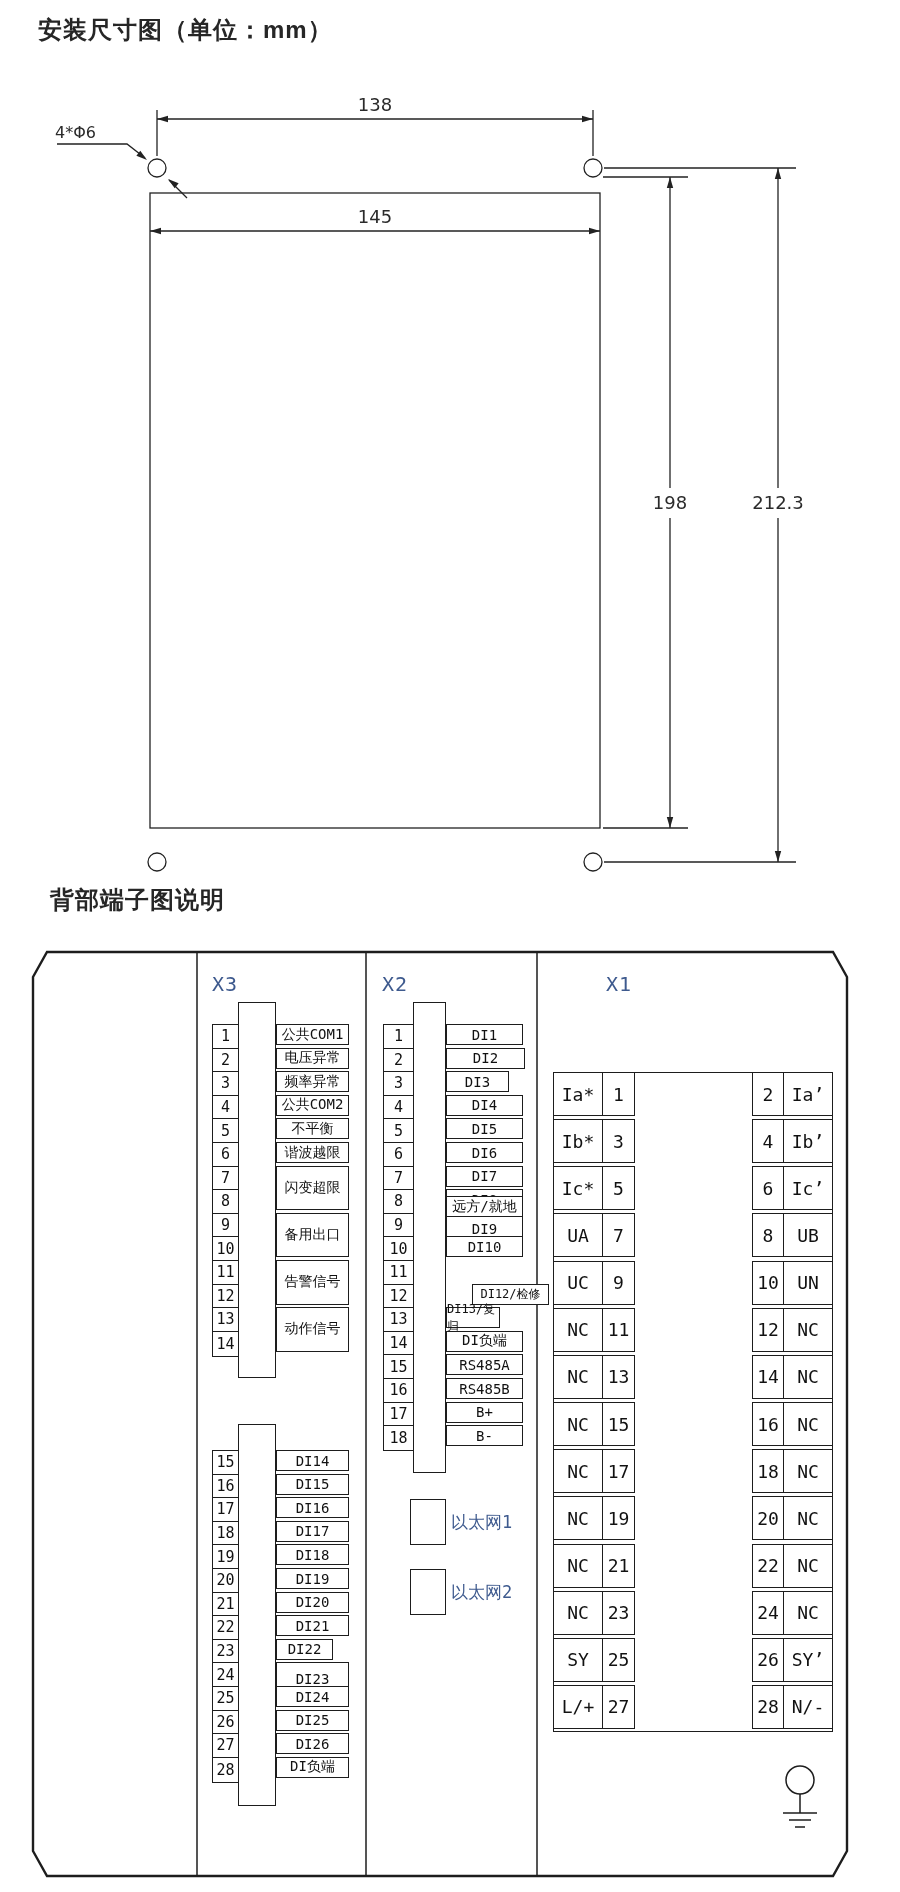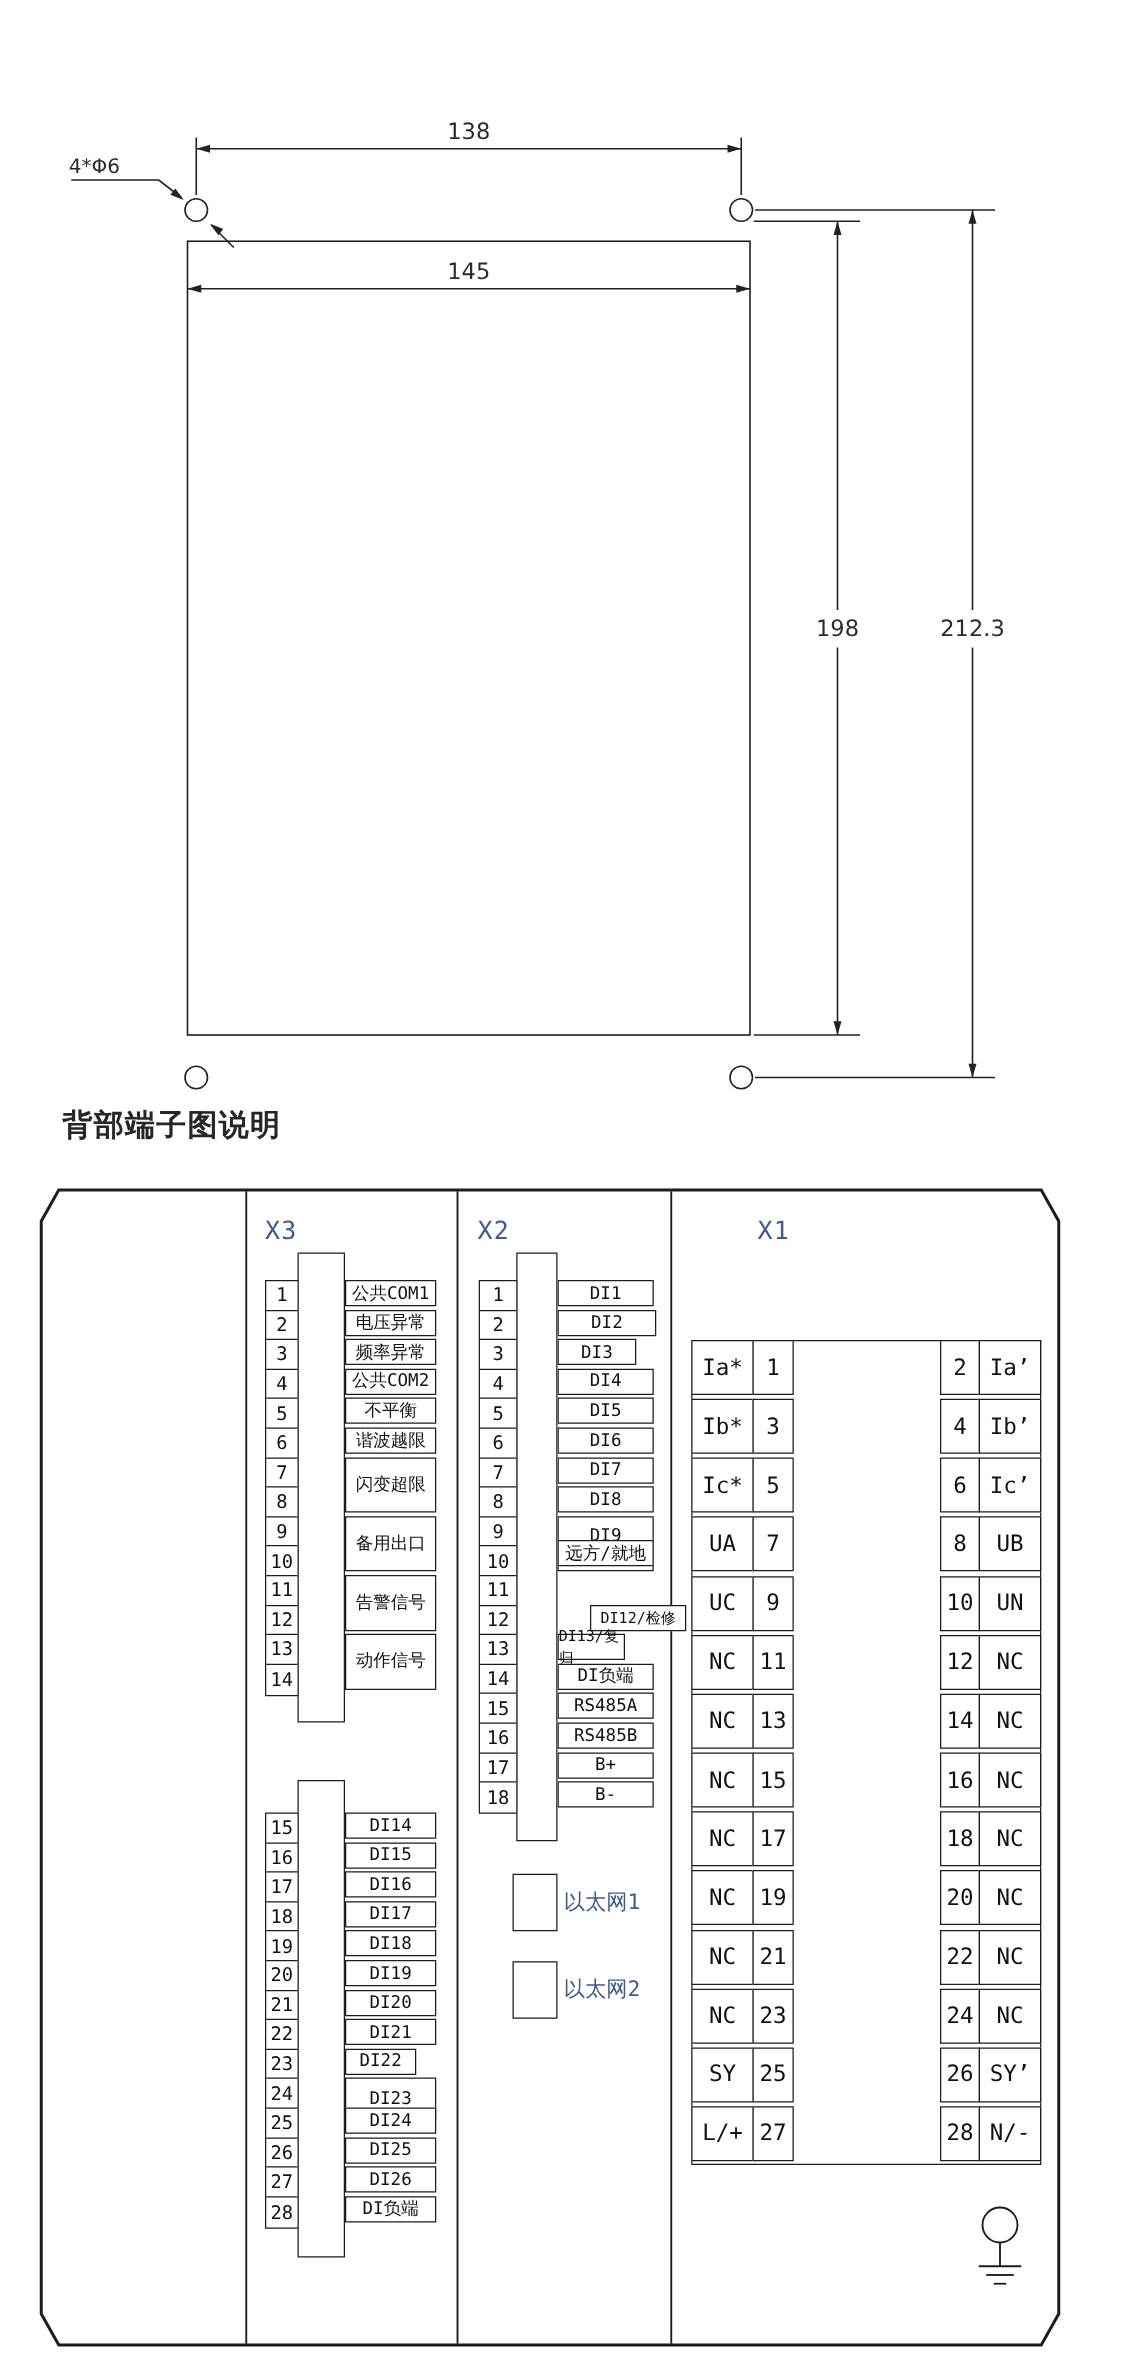--- a/index.html
+++ b/index.html
@@ -86,20 +86,21 @@
       <g stroke-width="1.5">
         <circle cx="800" cy="1780" r="14"></circle>
         <line x1="800" y1="1794" x2="800" y2="1813"></line>
         <line x1="783" y1="1813" x2="817" y2="1813"></line>
         <line x1="789" y1="1820" x2="811" y2="1820"></line>
         <line x1="795" y1="1827" x2="805" y2="1827"></line>
       </g>
     </g>
   </svg>
 
+  <div class="abs title" style="left:38px;top:14px">安装尺寸图（单位：mm）</div>
   <div class="abs title" style="left:50px;top:884px">背部端子图说明</div>
 
   <div class="abs xlabel" style="left:212px;top:972px">X3</div>
   <div class="abs xlabel" style="left:382px;top:972px">X2</div>
   <div class="abs xlabel" style="left:606px;top:972px">X1</div>
 
   <div class="abs ethbox" style="left:410px;top:1499px;width:36px;height:46px"></div>
   <div class="abs ethlabel" style="left:451px;top:1499px;height:46px">以太网1</div>
   <div class="abs ethbox" style="left:410px;top:1569px;width:36px;height:46px"></div>
   <div class="abs ethlabel" style="left:451px;top:1569px;height:46px">以太网2</div>
@@ -186,21 +187,21 @@
     <div class="cell lcell" style="position: absolute; left: 446px; top: 1024px; width: 77px; height: 21px;">DI1</div>
     <div class="cell lcell" style="position: absolute; left: 446px; top: 1047.6px; width: 79px; height: 21px;">DI2</div>
     <div class="cell lcell" style="position: absolute; left: 446px; top: 1071.2px; width: 63px; height: 21px;">DI3</div>
     <div class="cell lcell" style="position: absolute; left: 446px; top: 1094.8px; width: 77px; height: 21px;">DI4</div>
     <div class="cell lcell" style="position: absolute; left: 446px; top: 1118.4px; width: 77px; height: 21px;">DI5</div>
     <div class="cell lcell" style="position: absolute; left: 446px; top: 1142px; width: 77px; height: 21px;">DI6</div>
     <div class="cell lcell" style="position: absolute; left: 446px; top: 1165.6px; width: 77px; height: 21px;">DI7</div>
     <div class="cell lcell" style="position: absolute; left: 446px; top: 1189.2px; width: 77px; height: 21px;">DI8</div>
     <div class="cell lcell" style="position: absolute; left: 446px; top: 1212.8px; width: 77px; height: 32px;">DI9</div>
     <div class="cell lcell" style="position: absolute; left: 446px; top: 1236.4px; width: 77px; height: 21px;">DI10</div>
-    <div class="cell lcell" style="position: absolute; left: 446px; top: 1232px; width: 77px; height: 21px;">远方/就地</div>
+    <div class="cell lcell" style="position: absolute; left: 446px; top: 1196px; width: 77px; height: 21px;">远方/就地</div>
     <div class="cell lcell small" style="position: absolute; left: 446px; top: 1283.6px; width: 77px; height: 21px; margin-left: 26px;">DI12/检修</div>
     <div class="cell lcell small" style="position: absolute; left: 446px; top: 1307.2px; width: 54px; height: 21px;">DI13/复归</div>
     <div class="cell lcell" style="position: absolute; left: 446px; top: 1330.8px; width: 77px; height: 21px;">DI负端</div>
     <div class="cell lcell" style="position: absolute; left: 446px; top: 1354.4px; width: 77px; height: 21px;">RS485A</div>
     <div class="cell lcell" style="position: absolute; left: 446px; top: 1378px; width: 77px; height: 21px;">RS485B</div>
     <div class="cell lcell" style="position: absolute; left: 446px; top: 1401.6px; width: 77px; height: 21px;">B+</div>
     <div class="cell lcell" style="position: absolute; left: 446px; top: 1425.2px; width: 77px; height: 21px;">B-</div>
     <div class="" style="position: absolute; left: 553px; top: 1072px; width: 280px; height: 660px; box-sizing: border-box; border: 1.4px solid rgb(29, 29, 29);"></div>
     <div class="cell x1cell" style="position: absolute; left: 553px; top: 1072px; width: 50px; height: 44px;">Ia*</div>
     <div class="cell x1cell" style="position: absolute; left: 602px; top: 1072px; width: 33px; height: 44px;">1</div>

